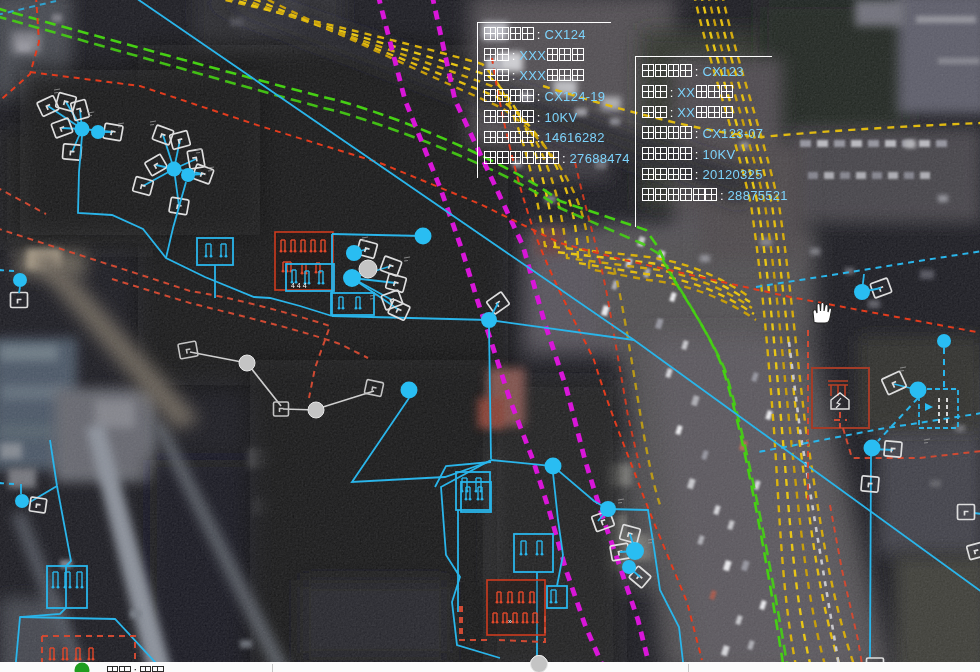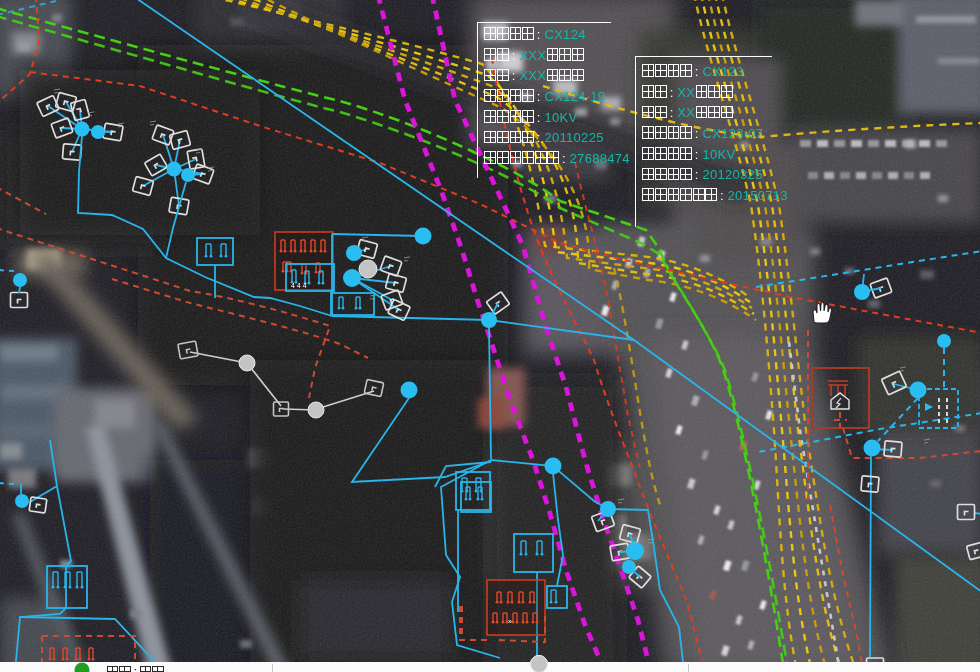--- a/index.html
+++ b/index.html
@@ -6,21 +6,21 @@
 #map{position:absolute;left:0;top:0;}
 .ibox{position:absolute;border-left:1.5px solid #fff;border-top:1.5px solid #fff;}
 .ln{position:absolute;left:6px;white-space:nowrap;height:15px;line-height:13px;}
 .c{display:inline-block;width:9.8px;height:10.2px;border:1.3px solid #fff;margin:0 0.4px;vertical-align:-1px;background:
  linear-gradient(#fff,#fff) 50% 0/1.2px 100% no-repeat,
  linear-gradient(#fff,#fff) 0 55%/100% 1.2px no-repeat;}
 .cd{display:inline-block;width:9.5px;height:10px;border:1.3px solid #282828;margin:0 0.6px;vertical-align:-1.5px;background:
  linear-gradient(#282828,#282828) 50% 0/1.2px 100% no-repeat,
  linear-gradient(#282828,#282828) 0 55%/100% 1.2px no-repeat;}
 .cl2{color:#fff;font-size:13px;padding:0 4px 0 2.5px;vertical-align:0px;}
-.lt{color:#14b8a6;font-size:13px;letter-spacing:0.3px;vertical-align:0px;}
+.lt{color:#7dd3fc;font-size:13px;letter-spacing:0.3px;vertical-align:0px;}
 #legend{position:absolute;left:0;top:662px;width:980px;height:10px;background:#fbfbfb;}
 #legend .tick{position:absolute;top:2px;width:1px;height:8px;background:#c8c8c8;}
 #ltext{position:absolute;left:106px;top:664px;white-space:nowrap;color:#282828;font-size:13px;}
 </style></head>
 <body>
 <div id="page">
 
 <div id="map"><svg width="980" height="672" viewBox="0 0 980 672">
 <defs>
 <filter id="b1" x="-50%" y="-50%" width="200%" height="200%">
@@ -806,32 +806,32 @@
 </g>
         </g>
 </svg></div>
 
 <div class="ibox" style="left:477px;top:22px;width:133px;height:155px;">
       <div class="ln" style="top:3.5px"><i class="c"></i><i class="c"></i><i class="c"></i><i class="c"></i><span class="cl2">:</span><span class="lt">CX124</span></div>
       <div class="ln" style="top:24.5px"><i class="c"></i><i class="c"></i><span class="cl2">:</span><span class="lt">XXX</span><i class="c"></i><i class="c"></i><i class="c"></i></div>
       <div class="ln" style="top:45px"><i class="c"></i><i class="c"></i><span class="cl2">:</span><span class="lt">XXX</span><i class="c"></i><i class="c"></i><i class="c"></i></div>
       <div class="ln" style="top:65.5px"><i class="c"></i><i class="c"></i><i class="c"></i><i class="c"></i><span class="cl2">:</span><span class="lt">CX124-19</span></div>
       <div class="ln" style="top:86.5px"><i class="c"></i><i class="c"></i><i class="c"></i><i class="c"></i><span class="cl2">:</span><span class="lt">10KV</span></div>
-      <div class="ln" style="top:107px"><i class="c"></i><i class="c"></i><i class="c"></i><i class="c"></i><span class="cl2">:</span><span class="lt">20110225</span></div>
+      <div class="ln" style="top:107px"><i class="c"></i><i class="c"></i><i class="c"></i><i class="c"></i><span class="cl2">:</span><span class="lt">14616282</span></div>
       <div class="ln" style="top:127.5px"><i class="c"></i><i class="c"></i><i class="c"></i><i class="c"></i><i class="c"></i><i class="c"></i><span class="cl2">:</span><span class="lt">27688474</span></div>
     </div>
 
 <div class="ibox" style="left:635px;top:56px;width:136px;height:170px;">
       <div class="ln" style="top:6.5px"><i class="c"></i><i class="c"></i><i class="c"></i><i class="c"></i><span class="cl2">:</span><span class="lt">CX123</span></div>
       <div class="ln" style="top:27.5px"><i class="c"></i><i class="c"></i><span class="cl2">:</span><span class="lt">XX</span><i class="c"></i><i class="c"></i><i class="c"></i></div>
       <div class="ln" style="top:48px"><i class="c"></i><i class="c"></i><span class="cl2">:</span><span class="lt">XX</span><i class="c"></i><i class="c"></i><i class="c"></i></div>
       <div class="ln" style="top:68.5px"><i class="c"></i><i class="c"></i><i class="c"></i><i class="c"></i><span class="cl2">:</span><span class="lt">CX123-07</span></div>
       <div class="ln" style="top:89.5px"><i class="c"></i><i class="c"></i><i class="c"></i><i class="c"></i><span class="cl2">:</span><span class="lt">10KV</span></div>
       <div class="ln" style="top:110px"><i class="c"></i><i class="c"></i><i class="c"></i><i class="c"></i><span class="cl2">:</span><span class="lt">20120325</span></div>
-      <div class="ln" style="top:130.5px"><i class="c"></i><i class="c"></i><i class="c"></i><i class="c"></i><i class="c"></i><i class="c"></i><span class="cl2">:</span><span class="lt">20150713</span></div>
+      <div class="ln" style="top:130.5px"><i class="c"></i><i class="c"></i><i class="c"></i><i class="c"></i><i class="c"></i><i class="c"></i><span class="cl2">:</span><span class="lt">28875521</span></div>
     </div>
 
 <div id="legend">
       <div class="tick" style="left:272px"></div>
       <div class="tick" style="left:688px"></div>
     </div>
 
 <svg style="position:absolute;left:0;top:0;pointer-events:none" width="980" height="672">
       <circle cx="82" cy="670" r="7.5" fill="#1f9e1f"></circle>
       <circle cx="539" cy="664" r="8.5" fill="#c4c4c4" stroke="#e8e8e8" stroke-width="1"></circle>

